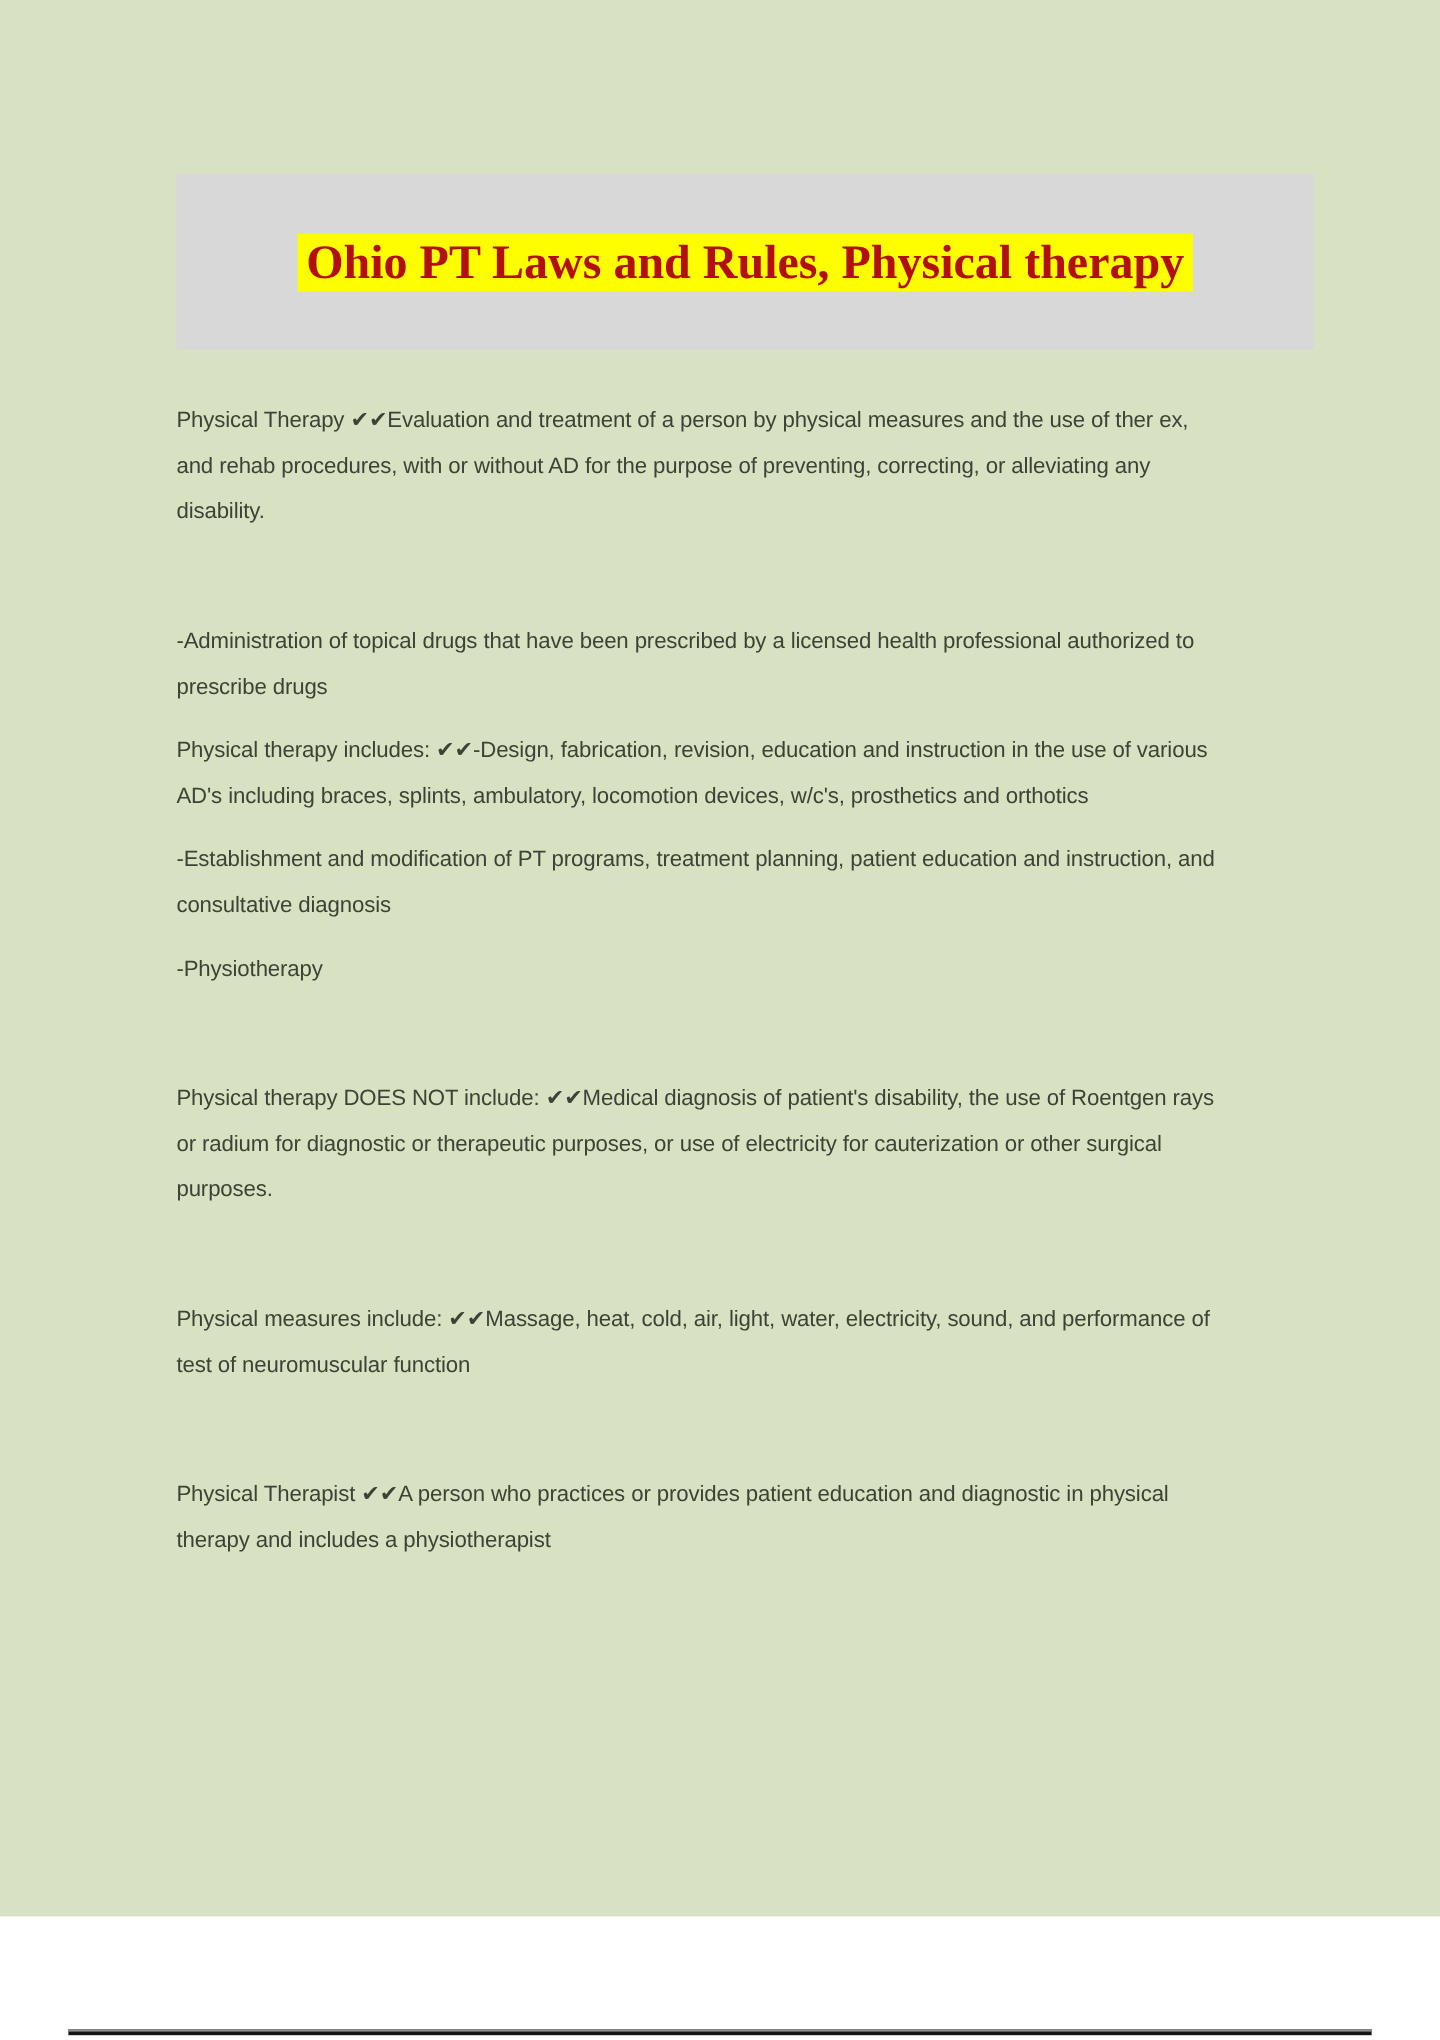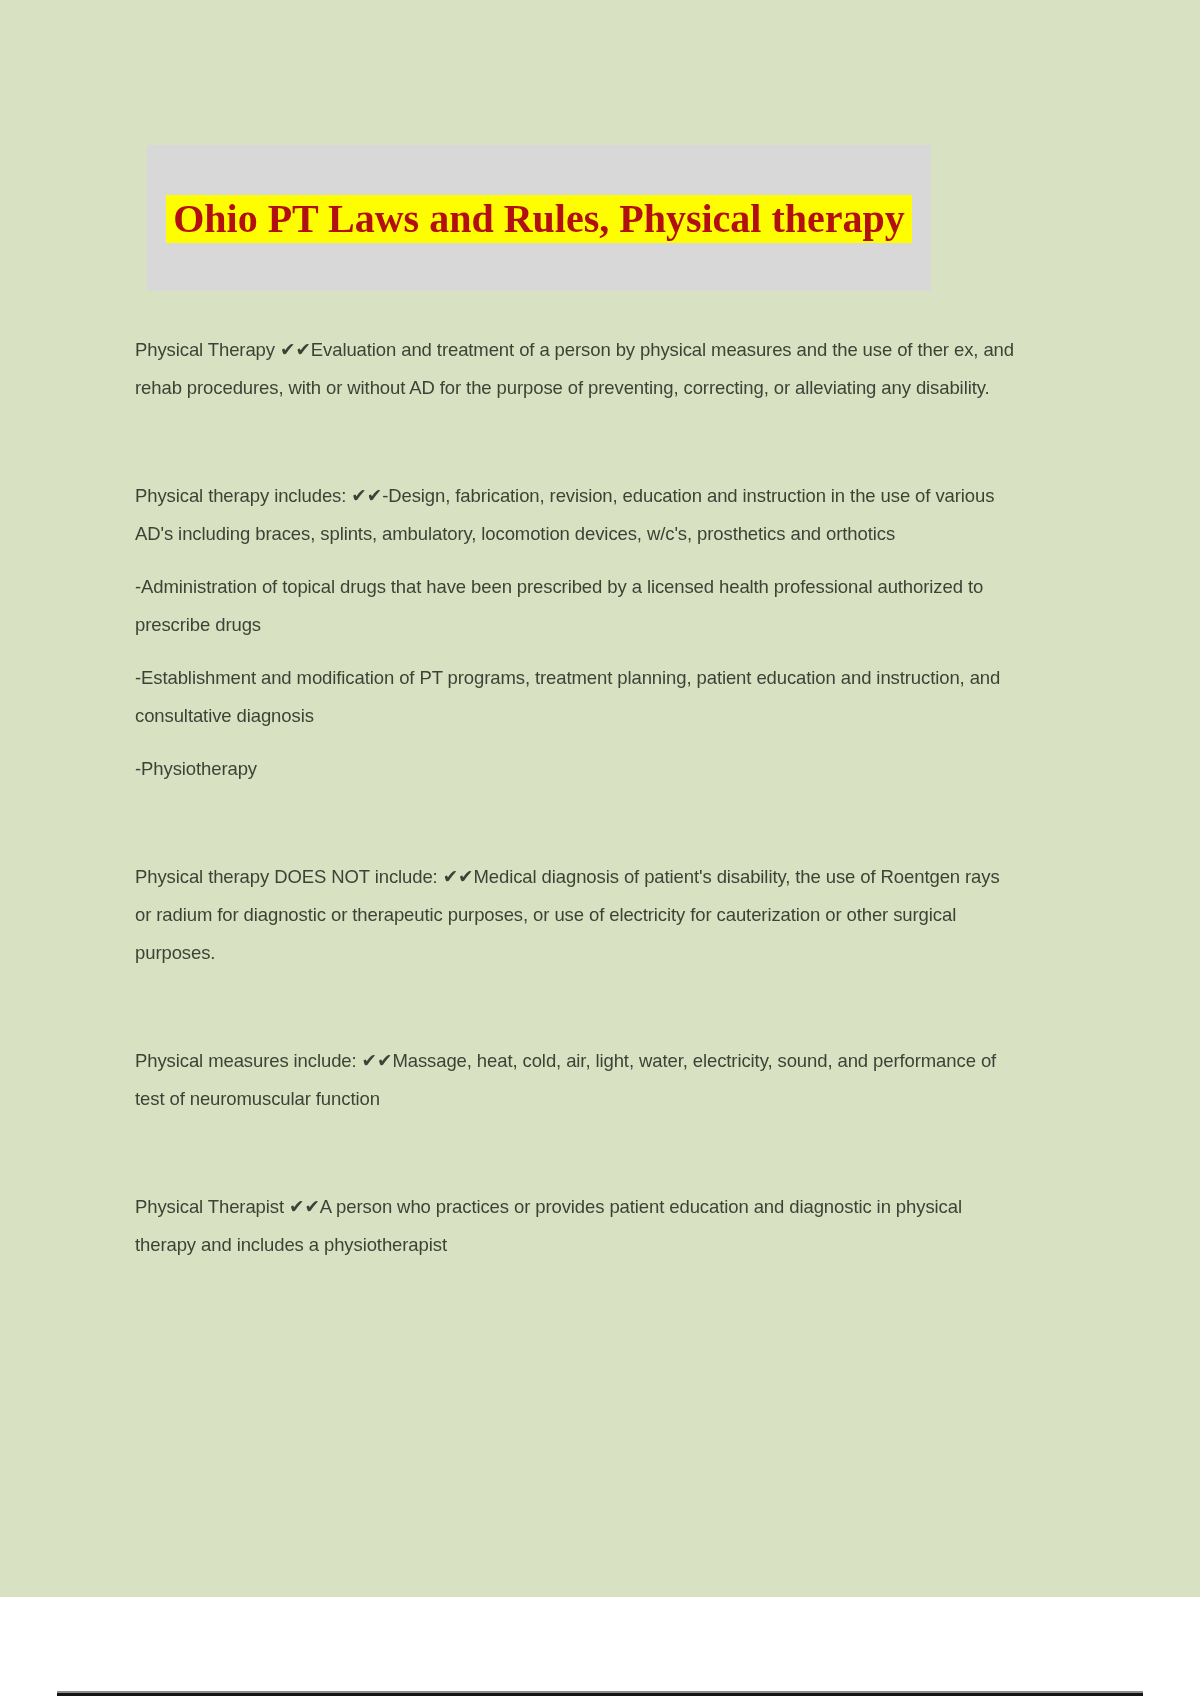--- a/index.html
+++ b/index.html
@@ -25,21 +25,21 @@
     position: absolute;
     left: 0; top: 0;
     width: 1200px;
     height: 1597px;
     background: var(--page-background);
   }
   .title-band {
     position: absolute;
     left: 147px;
     top: 145px;
-    width: 784px;
+    width: 948px;
     min-height: 146px;
     background: var(--title-band);
     display: flex;
     flex-direction: column;
     justify-content: center;
     align-items: center;
     padding: 2px 0;
   }
   .title-line {
     text-align: center;
@@ -58,21 +58,21 @@
     position: absolute;
     left: 135px;
     top: 331px;
     width: 885px;
     font-size: 18.5px;
     line-height: 38px;
     color: var(--body-text);
     letter-spacing: -0.1px;
   }
   .qa-item { margin: 0 0 70px 0; }
-  .qa-item p { margin: 0 0 15px 0; }
+  .qa-item p { margin: 0 0 15px 12px; }
   .separator-bar {
     position: absolute;
     left: 57px;
     top: 1691px;
     width: 1086px;
     height: 5px;
     background: var(--footer-bar);
     border-top: 2px solid var(--footer-bar-edge);
   }
 </style>
@@ -85,22 +85,22 @@
 
   <div class="title-line"><span class="hl">Ohio PT Laws and Rules, Physical therapy</span></div>
     </div>
 
   <div class="doc-body" id="qa-list">
 
   <div class="qa-item">
         <p>Physical Therapy ✔✔Evaluation and treatment of a person by physical measures and the use of ther ex, and rehab procedures, with or without AD for the purpose of preventing, correcting, or alleviating any disability.</p>
       </div>
       <div class="qa-item">
+        <p>-Administration of topical drugs that have been prescribed by a licensed health professional authorized to prescribe drugs</p>
         <p>Physical therapy includes: ✔✔-Design, fabrication, revision, education and instruction in the use of various AD's including braces, splints, ambulatory, locomotion devices, w/c's, prosthetics and orthotics</p>
-        <p>-Administration of topical drugs that have been prescribed by a licensed health professional authorized to prescribe drugs</p>
         <p>-Establishment and modification of PT programs, treatment planning, patient education and instruction, and consultative diagnosis</p>
         <p>-Physiotherapy</p>
       </div>
       <div class="qa-item">
         <p>Physical therapy DOES NOT include: ✔✔Medical diagnosis of patient's disability, the use of Roentgen rays or radium for diagnostic or therapeutic purposes, or use of electricity for cauterization or other surgical purposes.</p>
       </div>
       <div class="qa-item">
         <p>Physical measures include: ✔✔Massage, heat, cold, air, light, water, electricity, sound, and performance of test of neuromuscular function</p>
       </div>
       <div class="qa-item">

